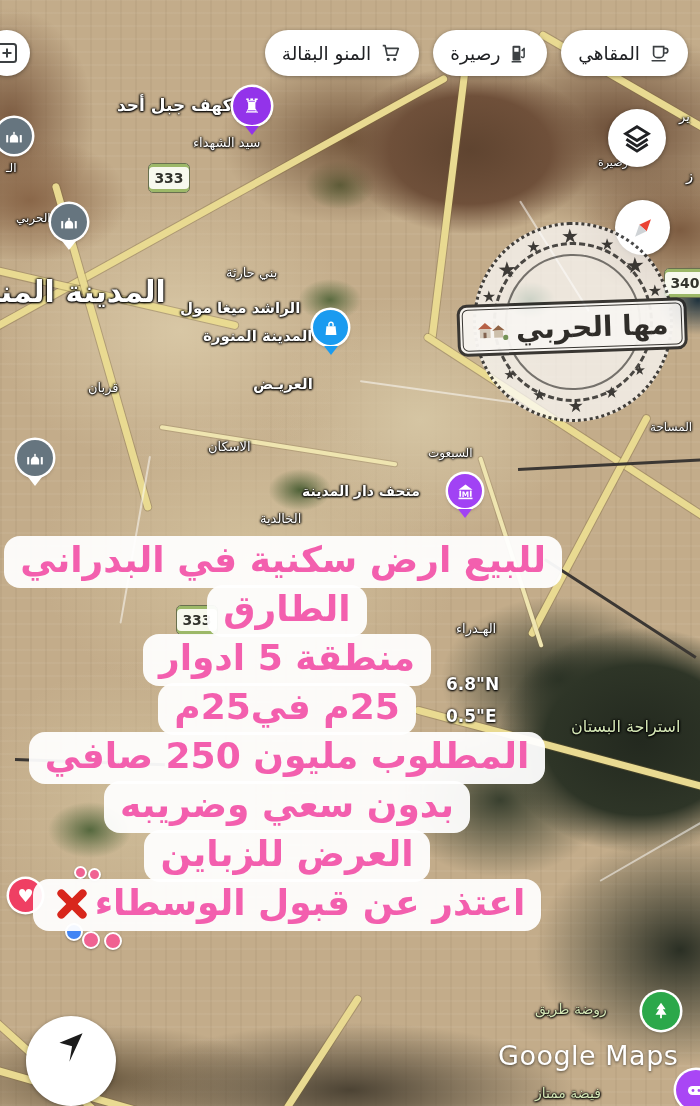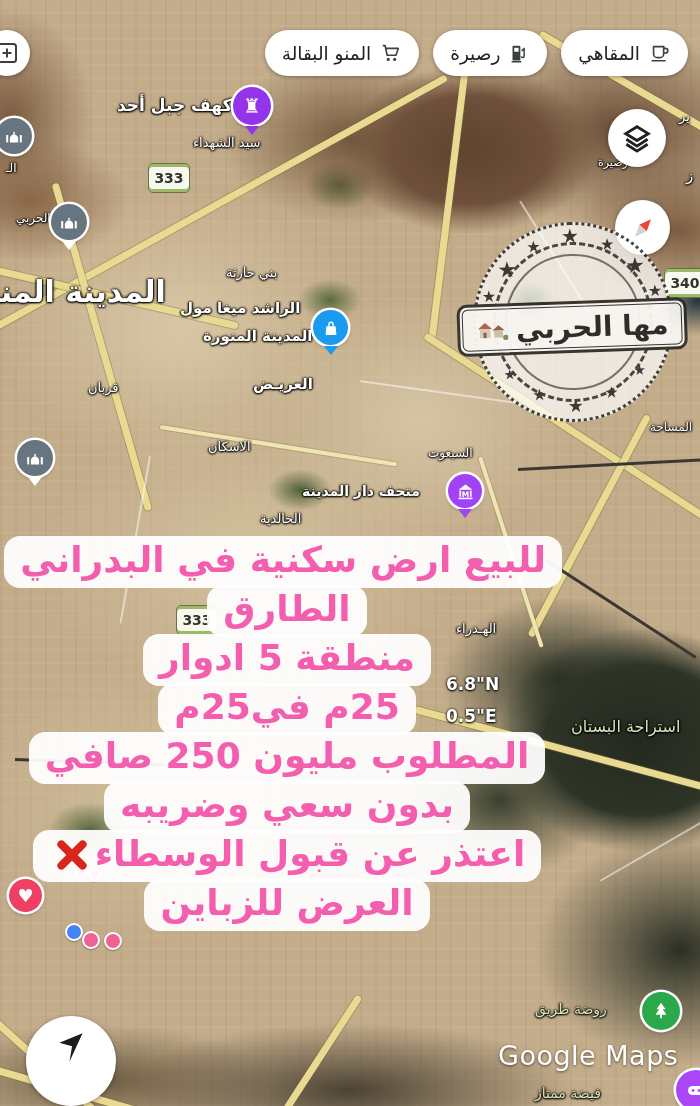--- a/index.html
+++ b/index.html
@@ -305,22 +305,22 @@
     </div>
   </div>
 
   <div class="listing" id="listing">
       <div class="listing-row"><span class="listing-box"><span>للبيع ارض سكنية في البدراني</span></span></div>
       <div class="listing-row"><span class="listing-box"><span>الطارق</span></span></div>
       <div class="listing-row"><span class="listing-box"><span>منطقة 5 ادوار</span></span></div>
       <div class="listing-row"><span class="listing-box"><span>25م في25م</span></span></div>
       <div class="listing-row"><span class="listing-box"><span>المطلوب مليون 250 صافي</span></span></div>
       <div class="listing-row"><span class="listing-box"><span>بدون سعي وضريبه</span></span></div>
+      <div class="listing-row"><span class="listing-box"><span>العرض للزباين</span></span></div>
       <div class="listing-row"><span class="listing-box"><span>اعتذر عن قبول الوسطاء</span><span class="x-mark"></span></span></div>
-      <div class="listing-row"><span class="listing-box"><span>العرض للزباين</span></span></div>
     </div>
 
   <div class="chips">
     <div class="chip">
       <span class="chip-icon">
         <svg width="22" height="22" viewBox="0 0 24 24" fill="none" stroke="#3c4043" stroke-width="1.8">
             <path d="M5 5h11v8a4 4 0 0 1-4 4H9a4 4 0 0 1-4-4Z"></path>
             <path d="M16 7h2a2.5 2.5 0 0 1 0 5h-2"></path>
             <path d="M3.5 20.5h14" stroke-linecap="round"></path>
           </svg>

